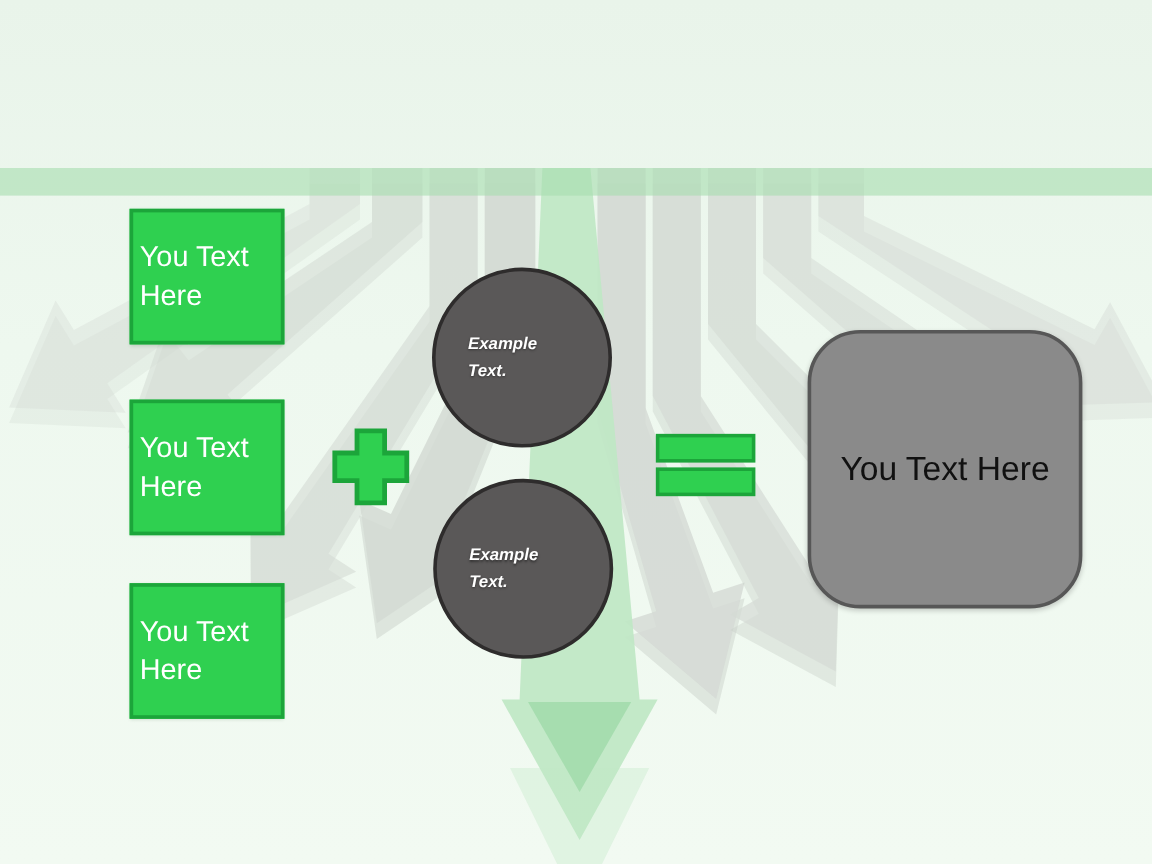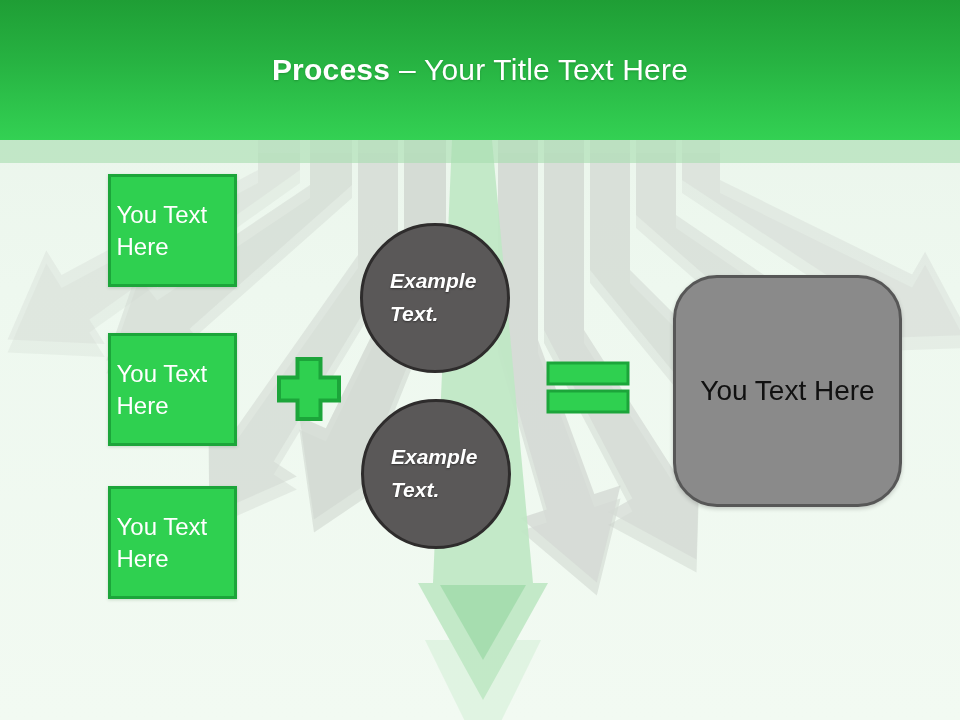--- a/index.html
+++ b/index.html
@@ -39,21 +39,21 @@
   .green-box.b1 { top:174px; }
   .green-box.b2 { top:333px; }
   .green-box.b3 { top:486px; }
   .green-box .lbl { width:112px; }
 
   .op-svg { position:absolute; z-index:4; }
 
   .circle {
     width:150px; height:150px; border-radius:50%;
     background:#5a5858; border:3px solid #2e2c2c;
-    color:#ffffff; font-size:21px; font-weight:bold; font-style:italic; line-height:1.55;
+    color:#ffffff; font-size:14px; font-weight:bold; font-style:italic; line-height:1.55;
     text-shadow:0 1px 2px rgba(0,0,0,.45);
   }
   .circle.c1 { left:360px; top:223px; }
   .circle.c2 { left:361px; top:399px; }
   .circle .lbl { width:90px; }
 
   .result-box {
     left:673px; top:275px; width:229px; height:232px;
     background:#8a8a8a; border:3px solid #575757; border-radius:44px;
     color:#111111; font-size:28px;
@@ -84,25 +84,20 @@
       <polygon points="636.0,140.0 676.0,140.0 676.0,215.0 836.9,324.6 853.8,302.9 888.5,396.6 789.2,385.7 806.1,364.0 636.0,215.0" fill="#d4dad4" opacity="0.5"></polygon>
       <polygon points="682.0,140.0 720.0,140.0 720.0,180.0 912.1,274.4 925.1,251.8 969.5,335.0 875.2,338.2 888.3,315.6 682.0,180.0" fill="#c7cdc7" opacity="0.231" transform="translate(0,13)"></polygon>
       <polygon points="682.0,140.0 720.0,140.0 720.0,180.0 912.1,274.4 925.1,251.8 969.5,335.0 875.2,338.2 888.3,315.6 682.0,180.0" fill="#d4dad4" opacity="0.42"></polygon>
       <polygon points="425,640 541,640 483,758" fill="#ddf2df" opacity="0.85"></polygon>
       <polygon points="452,140 492,140 533,583 548,583 483,700 418,583 433,583" fill="#bfe7c4" opacity="0.92"></polygon>
       <polygon points="440,585 526,585 483,660" fill="#a4dcae" opacity="0.95"></polygon>
     </svg>
 
   <div class="band"></div>
 
-  <div class="header">
-    <div class="title">
-      <span class="em">Process</span><span>– Your Title Text Here</span>
-    </div>
-  </div>
 
   <div class="shape green-box b1">
     <div class="lbl">You Text Here</div>
   </div>
   <div class="shape green-box b2">
     <div class="lbl">You Text Here</div>
   </div>
   <div class="shape green-box b3">
     <div class="lbl">You Text Here</div>
   </div>

